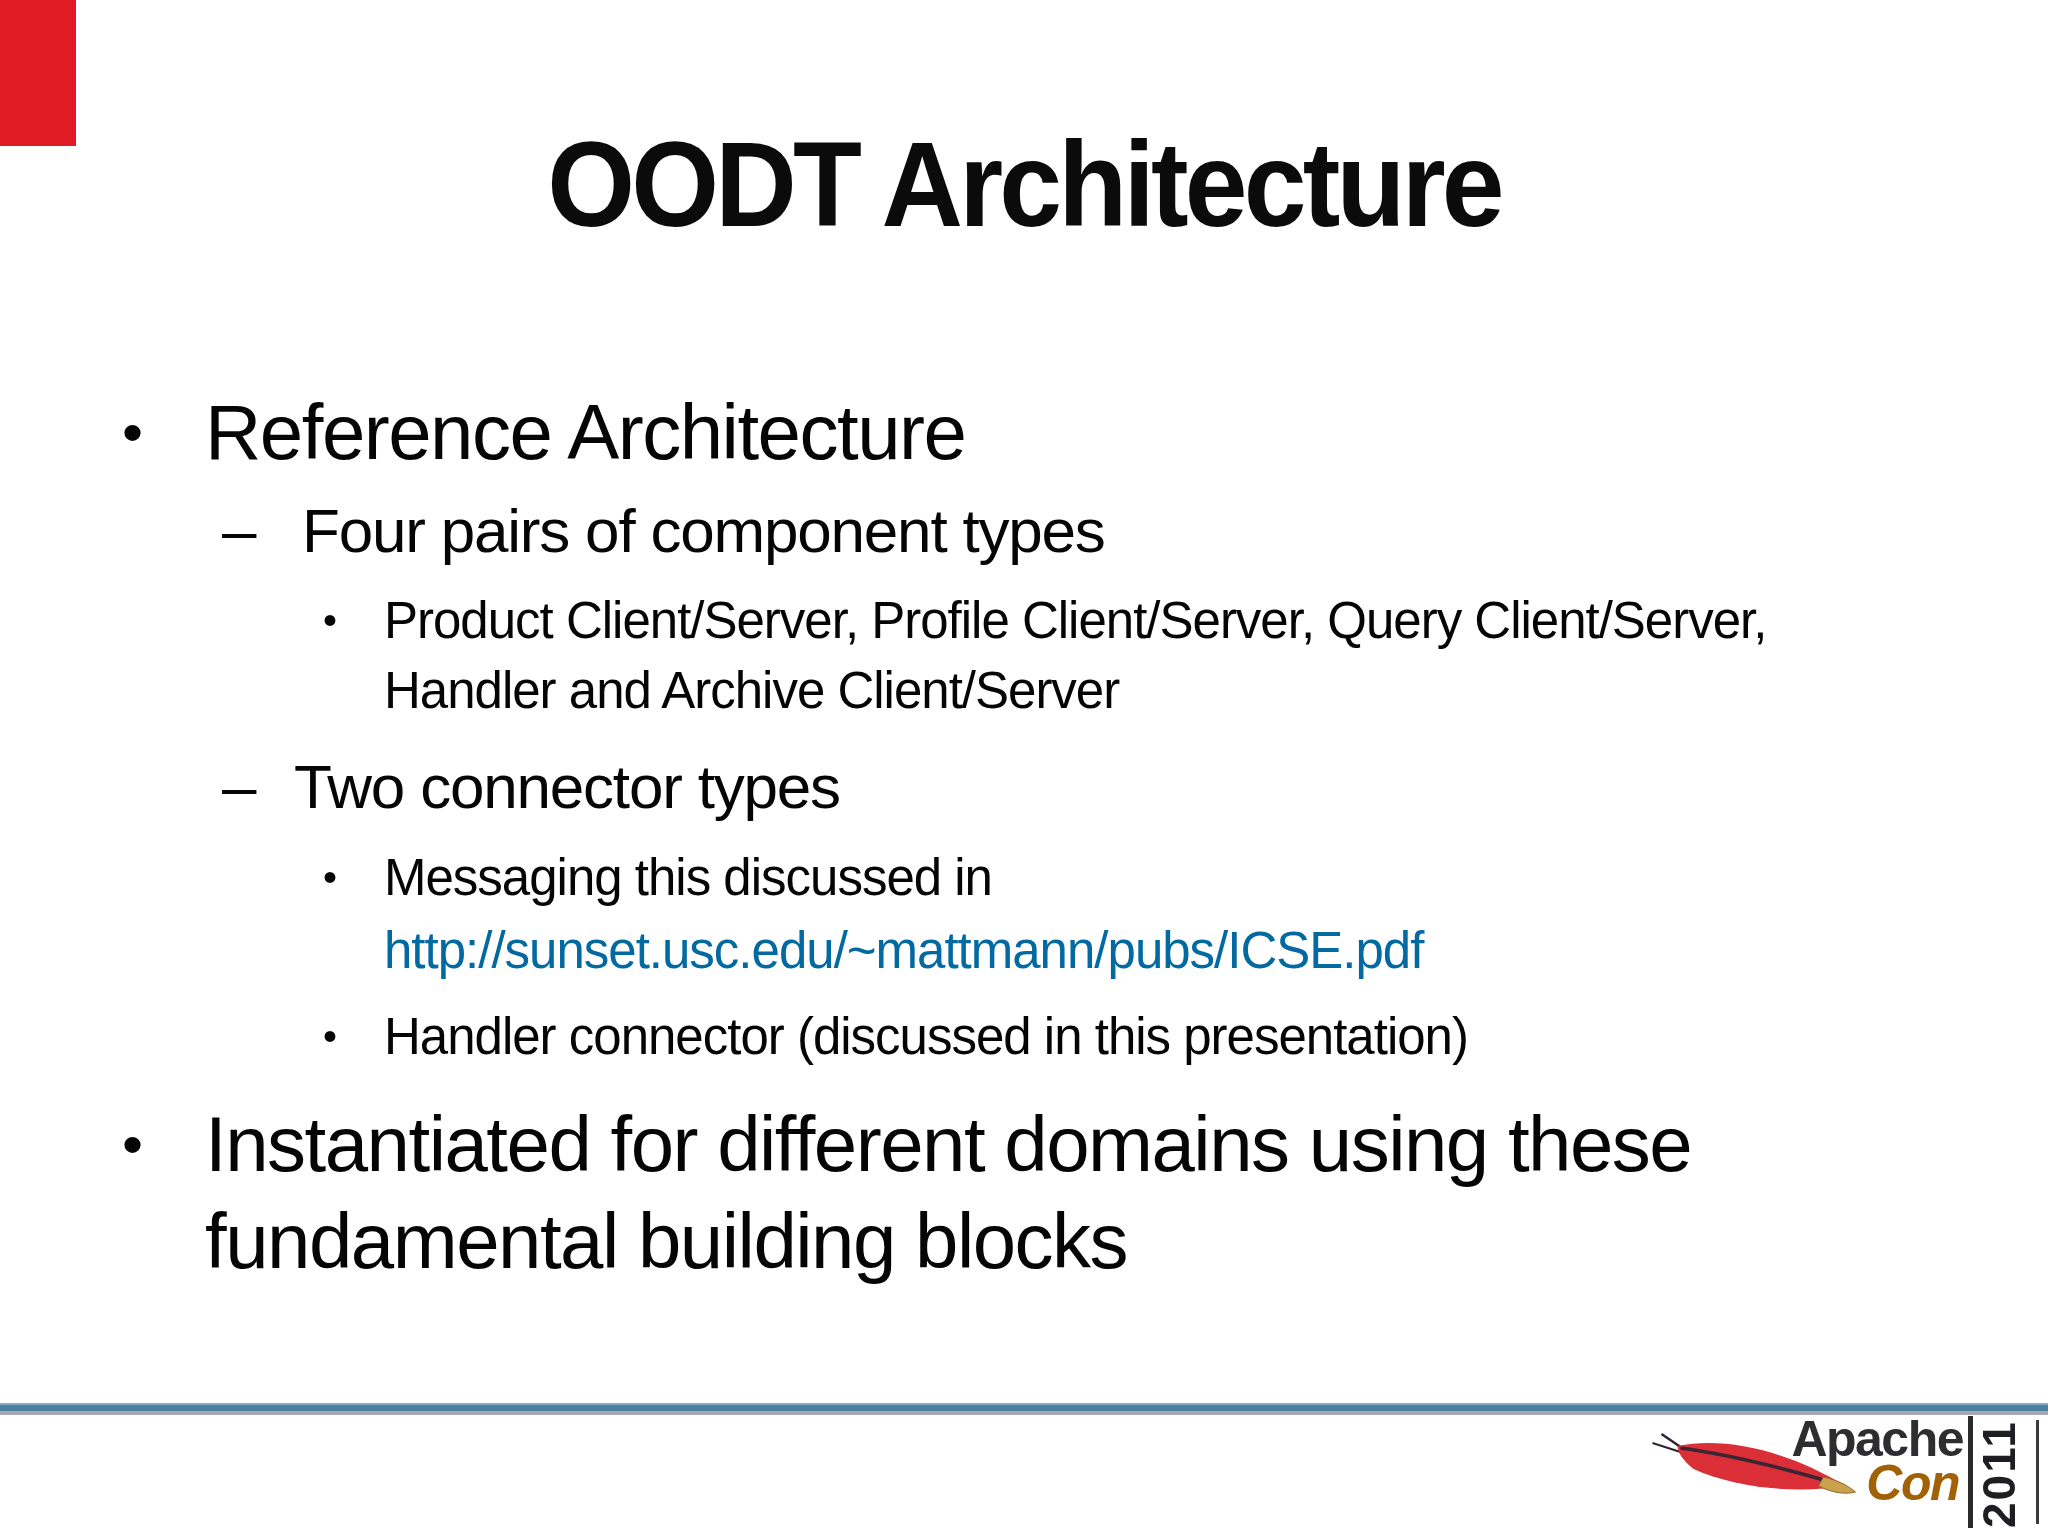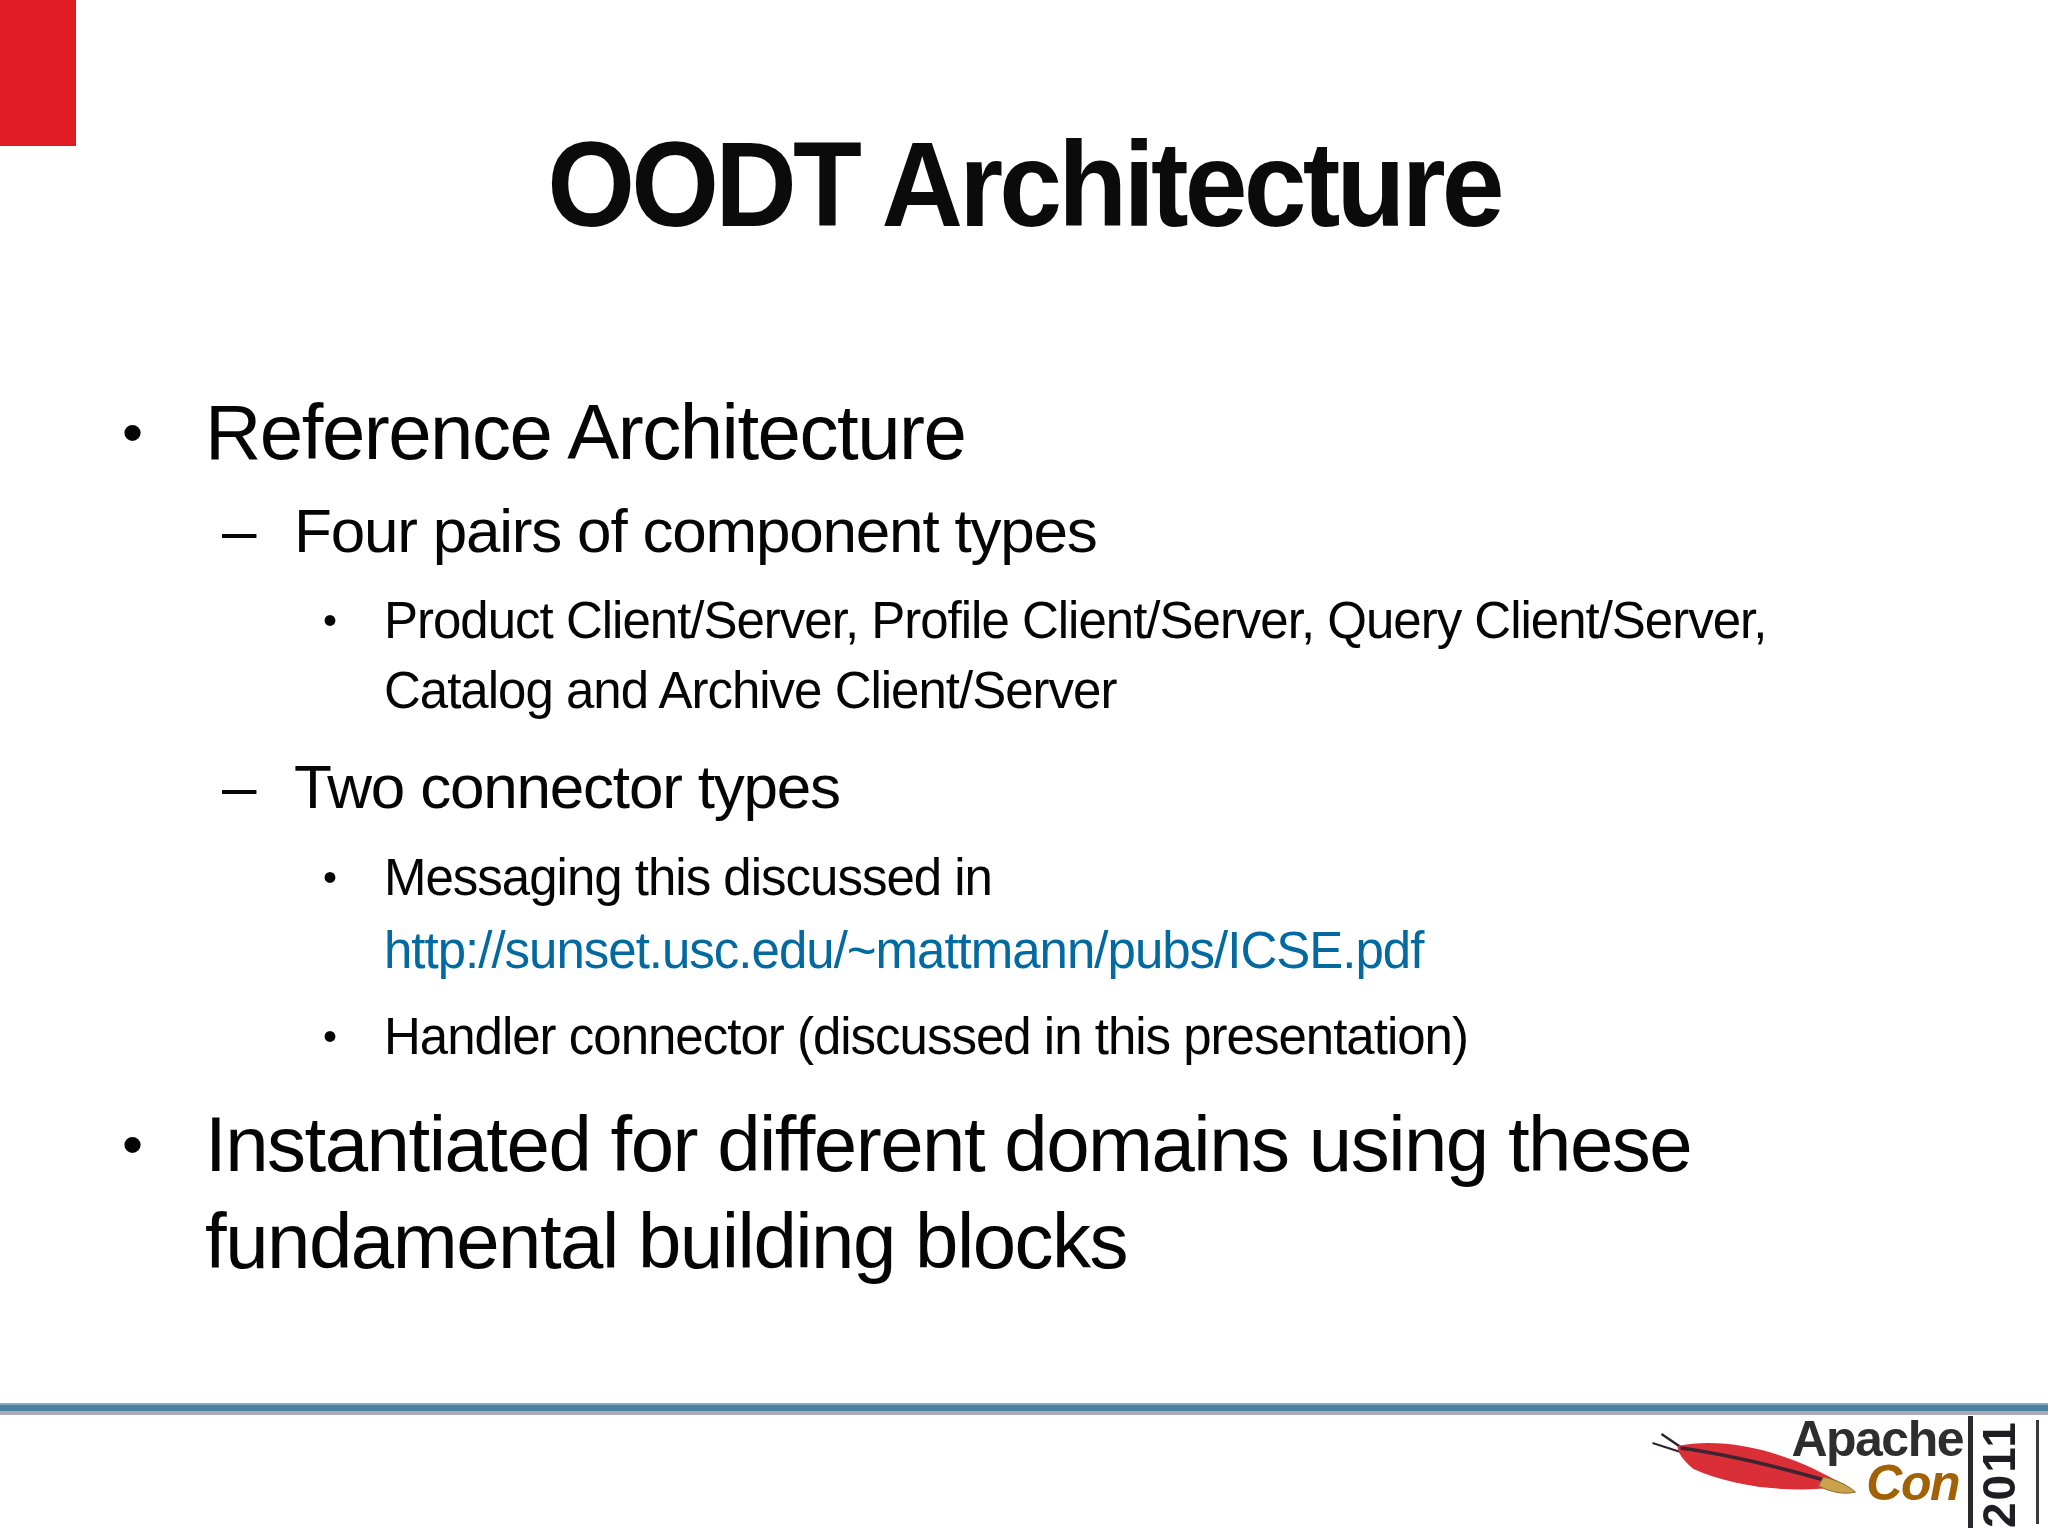--- a/index.html
+++ b/index.html
@@ -42,25 +42,25 @@
 <div class="stage">
 
   <div class="corner-marker"></div>
 
   <h1 class="slide-title">OODT Architecture</h1>
 
   <span class="mk mk-l1" style="left:122px;top:398px">•</span>
   <span class="tx body-l1" style="left:205px;top:386px">Reference Architecture</span>
 
   <span class="mk body-l2" style="left:222px;top:494px">–</span>
-  <span class="tx body-l2" style="left:294px;top:494px">Four pairs of component types</span>
+  <span class="tx body-l2" style="left:302px;top:494px">Four pairs of component types</span>
 
   <span class="mk mk-l3" style="left:323px;top:597px">•</span>
   <span class="tx body-l3" style="left:384px;top:591px">Product Client/Server, Profile Client/Server, Query Client/Server,</span>
-  <span class="tx body-l3" style="left:384px;top:661px">Catalog and Archive Client/Server</span>
+  <span class="tx body-l3" style="left:384px;top:661px">Handler and Archive Client/Server</span>
 
   <span class="mk body-l2" style="left:222px;top:750px">–</span>
   <span class="tx body-l2" style="left:294px;top:750px">Two connector types</span>
 
   <span class="mk mk-l3" style="left:323px;top:854px">•</span>
   <span class="tx body-l3" style="left:384px;top:848px">Messaging this discussed in</span>
   <span class="tx body-l3" style="left:384px;top:921px"><a class="slide-link" href="#">http://sunset.usc.edu/~mattmann/pubs/ICSE.pdf</a></span>
 
   <span class="mk mk-l3" style="left:323px;top:1013px">•</span>
   <span class="tx body-l3" style="left:384px;top:1007px">Handler connector (discussed in this presentation)</span>

